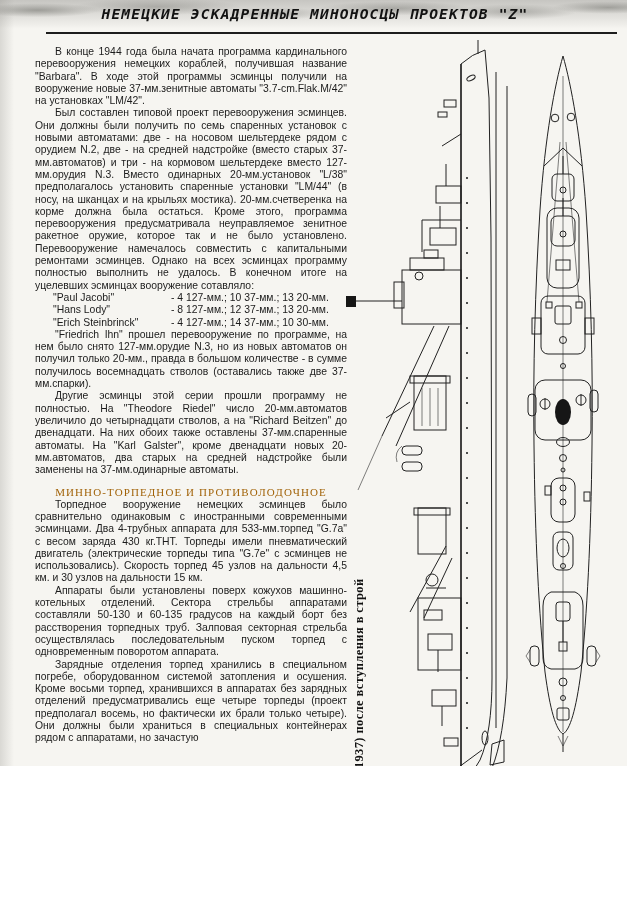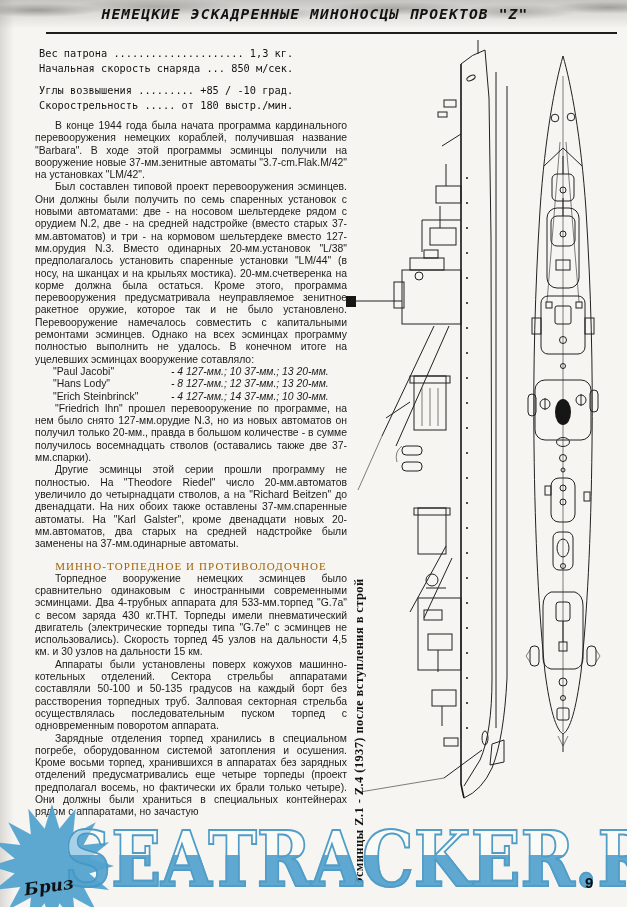--- a/index.html
+++ b/index.html
@@ -1,17 +1,17 @@
 <!DOCTYPE html>
 <html lang="ru"><head>
 <meta charset="utf-8">
 <style>
   html,body{margin:0;padding:0;}
   #page{
-    position:relative;width:627px;height:907px;overflow:hidden;
+    position:relative;width:627px;height:766px;overflow:hidden;
     background:#f6f5f1;
     font-family:"Liberation Sans",sans-serif;color:#1b1b1b;
   }
   
   .scan-top{
     position:absolute;left:0;top:0;width:627px;height:34px;z-index:1;
     background:
       radial-gradient(ellipse 90px 10px at 6% 30%, rgba(110,110,105,.55), transparent 70%),
       radial-gradient(ellipse 120px 12px at 25% 20%, rgba(125,125,120,.45), transparent 70%),
       radial-gradient(ellipse 70px 9px at 44% 40%, rgba(120,120,115,.40), transparent 70%),
@@ -45,21 +45,21 @@
   .specs{
     font-family:"DejaVu Sans Mono",monospace;
     font-size:10.3px;line-height:14.5px;white-space:pre;margin:0 0 8px 4px;
     color:#141414;
   }
   .specs .gap{display:block;height:8px;}
   .par{margin:0;text-indent:20px;}
   .ship-list{margin:0 0 0 18px;}
   .ship-row{display:flex;white-space:nowrap;}
   .ship-name{width:118px;flex:0 0 auto;}
-  .ship-val{flex:1;font-style:italic;}
+  .ship-val{flex:1;}
   .sect{
     text-align:center;font-family:"Liberation Serif",serif;
     font-size:11px;letter-spacing:1.1px;color:#a16207;text-indent:0;
     margin:10px 0 0 0;
   }
   .sect.second{margin:14px 0 9px 0;}
 
   
   .draw{position:absolute;z-index:2;}
   #profile{left:344px;top:38px;}
@@ -103,23 +103,20 @@
 
 <div id="page">
 
   <div class="scan-top"></div>
   <div class="scan-left"></div>
 
   <div class="title">НЕМЕЦКИЕ ЭСКАДРЕННЫЕ МИНОНОСЦЫ ПРОЕКТОВ "Z"</div>
   <div class="title-rule"></div>
 
   <div class="col">
-    <div class="specs"><span>Вес патрона ..................... 1,3 кг.</span>
-<span>Начальная скорость снаряда ... 850 м/сек.</span><span class="gap"></span><span>Углы возвышения ......... +85 / -10 град.</span>
-<span>Скорострельность ..... от 180 выстр./мин.</span></div>
 
     <p class="par">В конце 1944 года была начата программа кардинального перевооружения немецких кораблей, получившая название "Barbara". В ходе этой программы эсминцы получили на вооружение новые 37-мм.зенитные автоматы "3.7-cm.Flak.M/42" на установках "LM/42".</p>
     <p class="par">Был составлен типовой проект перевооружения эсминцев. Они должны были получить по семь спаренных установок с новыми автоматами: две - на носовом шельтердеке рядом с орудием N.2, две - на средней надстройке (вместо старых 37-мм.автоматов) и три - на кормовом шельтердеке вместо 127-мм.орудия N.3. Вместо одинарных 20-мм.установок "L/38" предполагалось установить спаренные установки "LM/44" (в носу, на шканцах и на крыльях мостика). 20-мм.счетверенка на корме должна была остаться. Кроме этого, программа перевооружения предусматривала неуправляемое зенитное ракетное оружие, которое так и не было установлено. Перевооружение намечалось совместить с капитальными ремонтами эсминцев. Однако на всех эсминцах программу полностью выполнить не удалось. В конечном итоге на уцелевших эсминцах вооружение сотавляло:</p>
 
     <div class="ship-list">
       <div class="ship-row">
         <span class="ship-name">"Paul Jacobi"</span>
         <span class="ship-val">- 4 127-мм.; 10 37-мм.; 13 20-мм.</span>
       </div>
       <div class="ship-row">
@@ -131,21 +128,21 @@
         <span class="ship-val">- 4 127-мм.; 14 37-мм.; 10 30-мм.</span>
       </div>
     </div>
 
     <p class="par">"Friedrich Ihn" прошел перевооружение по программе, на нем было снято 127-мм.орудие N.3, но из новых автоматов он получил только 20-мм., правда в большом количестве - в сумме получилось восемнадцать стволов (оставались также две 37-мм.спарки).</p>
     <p class="par">Другие эсминцы этой серии прошли программу не полностью. На "Theodore Riedel" число 20-мм.автоматов увеличило до четырнадцати стволов, а на "Richard Beitzen" до двенадцати. На них обоих также оставлены 37-мм.спаренные автоматы. На "Karl Galster", кроме двенадцати новых 20-мм.автоматов, два старых на средней надстройке были заменены на 37-мм.одинарные автоматы.</p>
 
     <p class="par sect">МИННО-ТОРПЕДНОЕ И ПРОТИВОЛОДОЧНОЕ</p>
 
     <p class="par">Торпедное вооружение немецких эсминцев было сравнительно одинаковым с иностранными современными эсминцами. Два 4-трубных аппарата для 533-мм.торпед "G.7a" с весом заряда 430 кг.ТНТ. Торпеды имели пневматический двигатель (электрические торпеды типа "G.7е" с эсминцев не использовались). Скорость торпед 45 узлов на дальности 4,5 км. и 30 узлов на дальности 15 км.</p>
-    <p class="par">Аппараты были установлены поверх кожухов машинно-котельных отделений. Сектора стрельбы аппаратами составляли 50-100 и 50-135 градусов на каждый борт без расстворения торпедных труб. Залповая секторная стрельба осуществлялась последовательным пуском торпед с одновременным поворотом аппарата.</p>
+    <p class="par">Аппараты были установлены поверх кожухов машинно-котельных отделений. Сектора стрельбы аппаратами составляли 50-130 и 60-135 градусов на каждый борт без расстворения торпедных труб. Залповая секторная стрельба осуществлялась последовательным пуском торпед с одновременным поворотом аппарата.</p>
     <p class="par">Зарядные отделения торпед хранились в специальном погребе, оборудованном системой затопления и осушения. Кроме восьми торпед, хранившихся в аппаратах без зарядных отделений предусматривались еще четыре торпеды (проект предполагал восемь, но фактически их брали только четыре). Они должны были храниться в специальных контейнерах рядом с аппаратами, но зачастую</p>
   </div>
 
   <svg id="profile" class="draw" width="170" height="820" viewBox="0 0 170 820">
     <g class="ln">
 
       <line x1="134" y1="2" x2="134" y2="16"></line>
       <path d="M117,26 Q128,16 141,12"></path>
 
       <path d="M141,12 L145,60 L147,200 L148,640 Q148,695 136,722 L120,748"></path>

